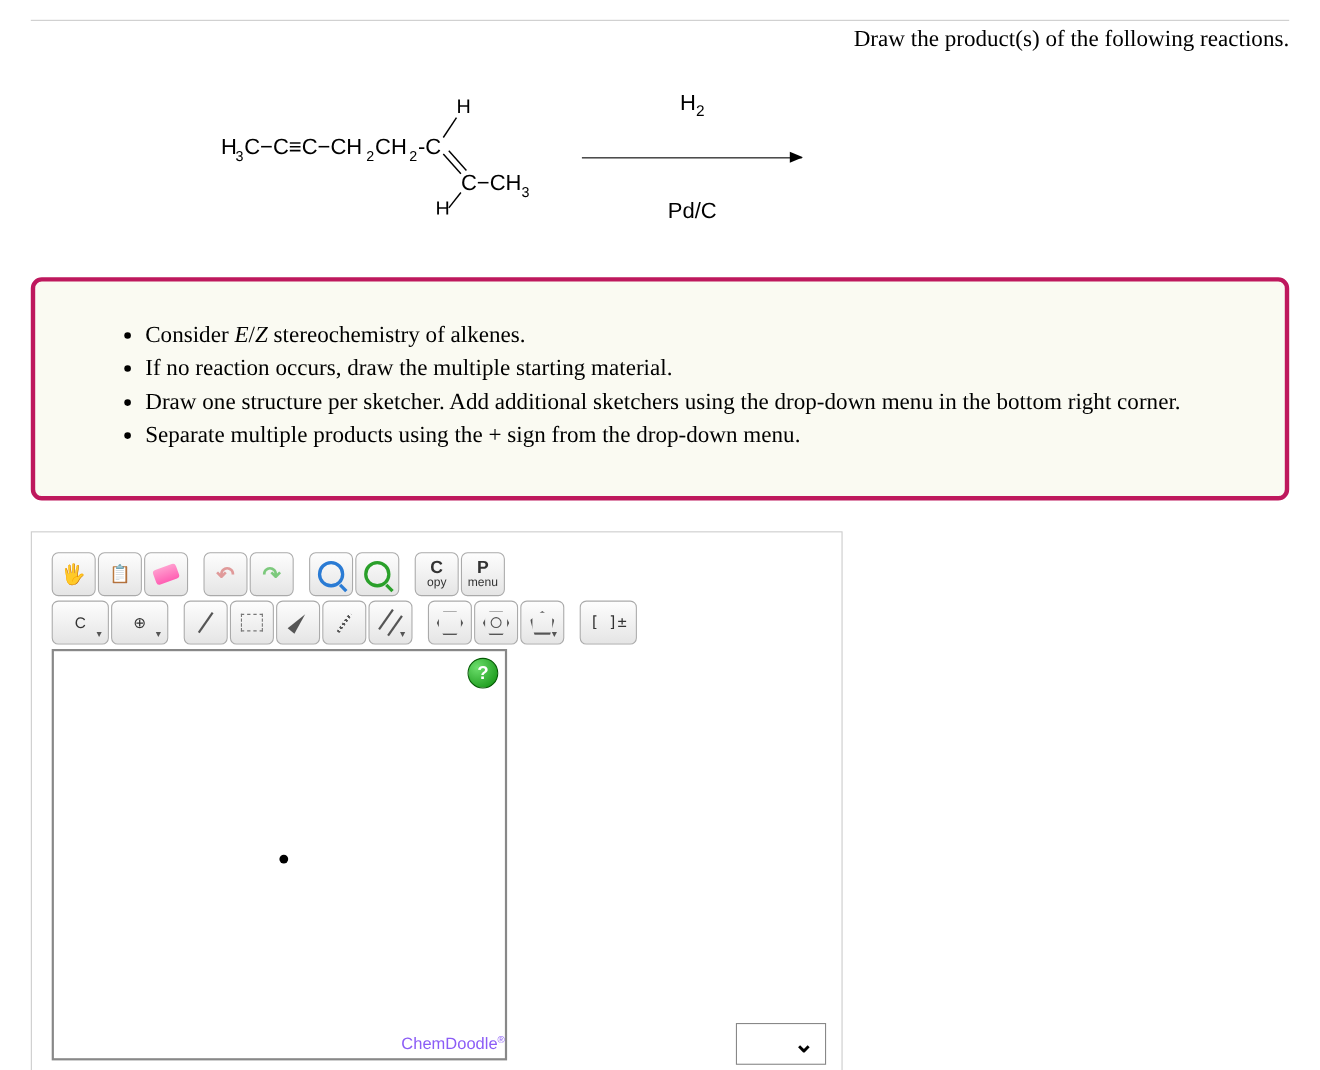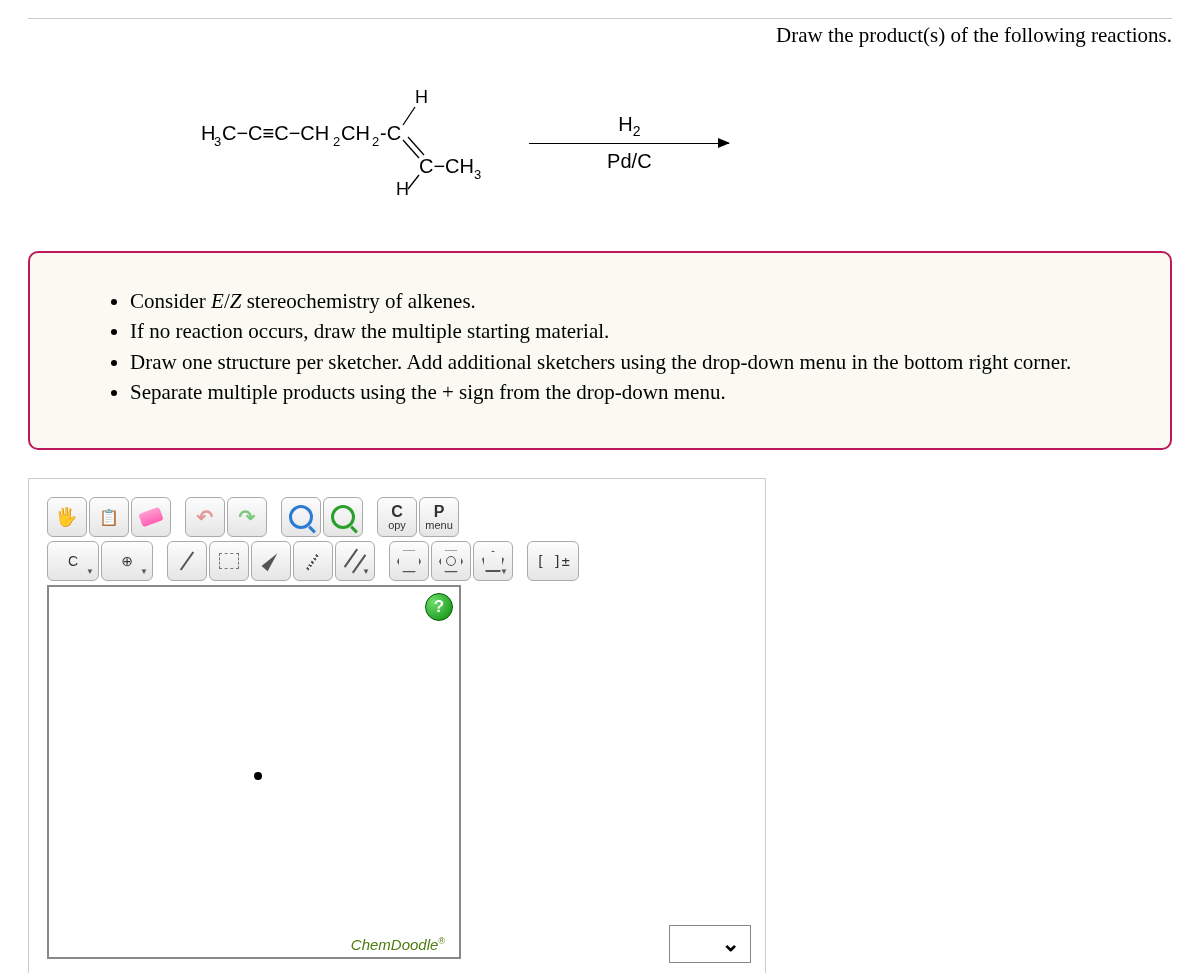--- a/index.html
+++ b/index.html
@@ -30,20 +30,21 @@
   }
   .reactant {
     margin-right: 48px;
     white-space: pre;
   }
   .conditions {
     display: flex;
     flex-direction: column;
     align-items: center;
     margin-right: 10px;
+    gap: 31px;
   }
   .conditions .top {
     margin-bottom: -2px;
   }
   .arrow {
     width: 200px;
     height: 1px;
     background: #000;
     position: relative;
     margin: 6px 0;
@@ -51,21 +52,21 @@
   .arrow:after {
     content: "";
     position: absolute;
     right: -1px;
     top: -5px;
     border-left: 12px solid #000;
     border-top: 5px solid transparent;
     border-bottom: 5px solid transparent;
   }
   .instructions-box {
-    border: 2px solid #be185d;
+    border: 4px solid #be185d;
     background: #fafaf2;
     border-radius: 10px;
     padding: 32px 24px 40px 40px;
     margin: 0 0 28px 0;
   }
   .instructions-box ul {
     margin: 0;
     padding-left: 60px;
   }
   .instructions-box li {
@@ -147,25 +148,24 @@
     left: 205px;
     top: 185px;
     width: 8px;
     height: 8px;
     background: #000;
     border-radius: 50%;
   }
   .brand {
     position: absolute;
     bottom: 4px;
-    right: 14px;
+    right: 0;
     font-size: 15px;
-    color: #4d7c0f;
+    color: #8b5cf6;
     font-family: Helvetica, Arial, sans-serif;
-    font-style: italic;
   }
   .brand sup {
     font-size: 9px;
   }
   .extra-select {
     position: absolute;
     bottom: 14px;
     right: 14px;
     width: 70px;
     height: 36px;

